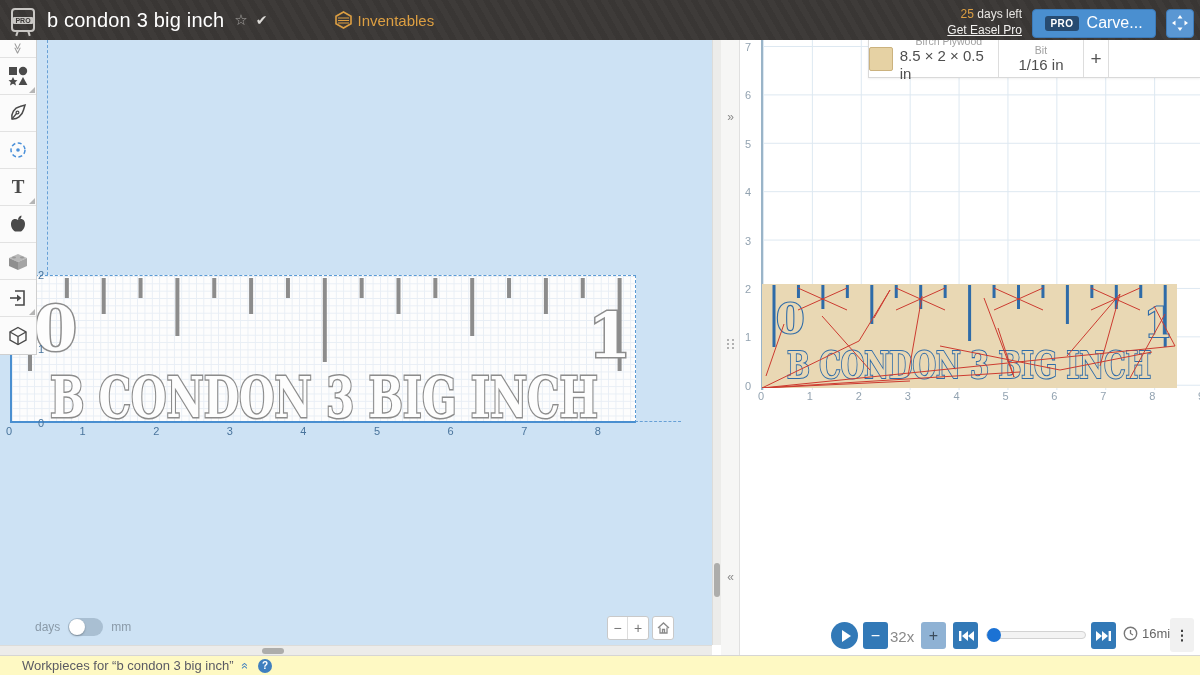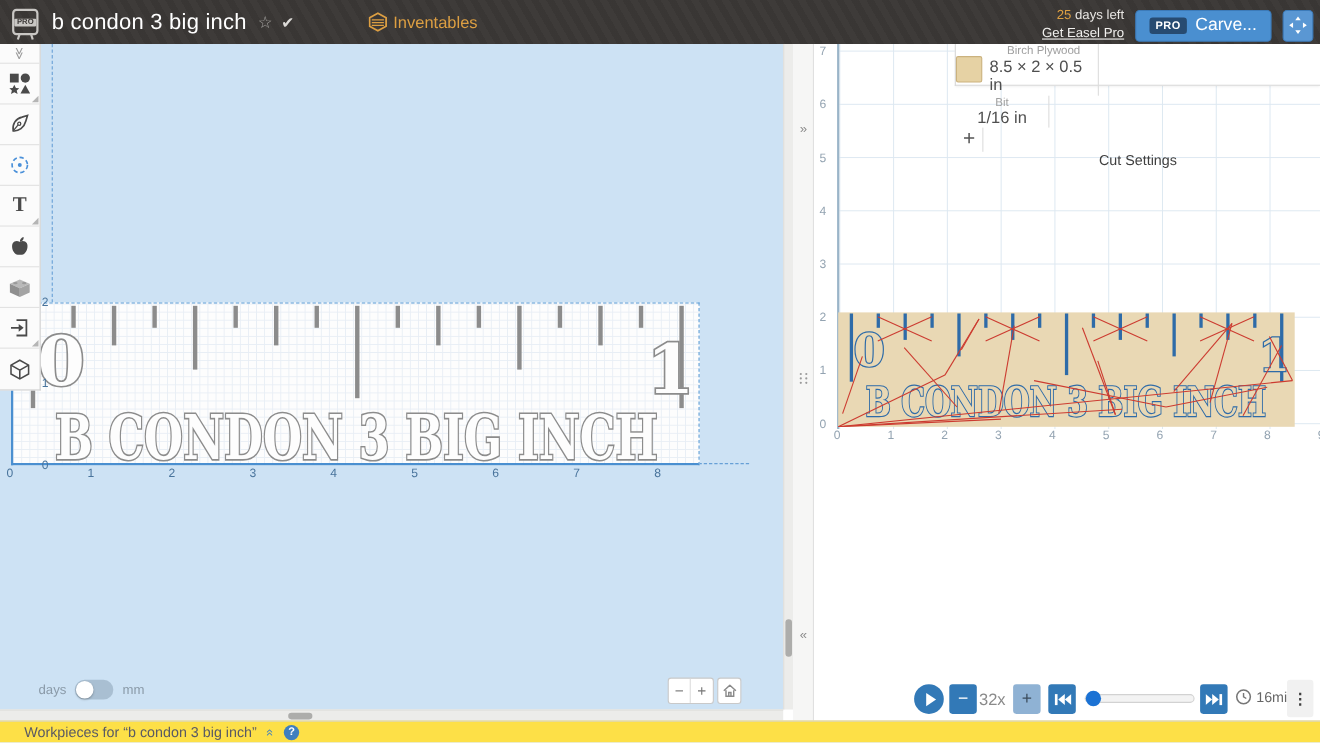--- a/index.html
+++ b/index.html
@@ -82,21 +82,21 @@
 
   
   .rpanel { position:absolute; left:740px; top:40px; width:460px; height:615px; background:#fff; overflow:hidden; }
   .sim-grid { position:absolute; left:21px; top:0; width:440px; height:350px;
     background-image:linear-gradient(to right, #dde8f1 1px, transparent 1px), linear-gradient(to bottom, #dde8f1 1px, transparent 1px);
     background-size:48.9px 48.4px; background-position:0px 6px;
     border-left:2px solid #9ab4c8; }
   .sim-label { position:absolute; font-size:11px; color:#93a3b1; }
   .material { position:absolute; left:22px; top:244px; width:415px; height:104px; background:#e9d8b4; }
   .mat-header { position:absolute; left:128px; top:0; width:332px; height:38px; background:#fff;
-    border-bottom:1px solid #d9d9d9; border-left:1px solid #d9d9d9; display:flex; box-shadow:0 1px 2px rgba(0,0,0,.06);flex-direction:column; }
+    border-bottom:1px solid #d9d9d9; border-left:1px solid #d9d9d9; display:flex; box-shadow:0 1px 2px rgba(0,0,0,.06); }
   .mh-sec { display:flex; align-items:center; justify-content:center; border-right:1px solid #ddd; cursor:pointer; }
   .mh-material { width:130px; gap:7px; }
   .mh-swatch { width:24px; height:24px; background:#e6d2a4; border:1px solid #cbb27e; border-radius:2px; }
   .mh-col { display:flex; flex-direction:column; align-items:center; line-height:1.15; }
   .mh-small { font-size:10.5px; color:#a0a0a0; }
   .mh-big { font-size:15px; color:#4f4f4f; }
   .mh-bit { width:85px; }
   .mh-plus { width:25px; font-size:19px; color:#555; }
   .mh-cut { flex:1; font-size:13px; color:#3f3f3f; border-right:none; }
 
@@ -113,21 +113,21 @@
   .pb-speed { position:absolute; left:150px; top:11px; font-size:15px; color:#8a8a8a; }
   .pb-slider { position:absolute; left:246px; top:14px; width:100px; height:8px; background:#f3f3f3;
     border:1px solid #d2d2d2; border-radius:4px; cursor:pointer; }
   .pb-knob { position:absolute; left:0px; top:-4px; width:14px; height:14px; border-radius:50%; background:#1b72d4; }
   .pb-clockwrap { position:absolute; left:383px; top:9px; display:flex; align-items:center; gap:4px; }
   .pb-time { font-size:13px; color:#666; }
   .pb-kebab { left:430px; top:1px; width:24px; height:34px; background:#f1f1f1; border-radius:3px;
     color:#3f3f3f; font-size:14px; font-weight:bold; letter-spacing:0; }
 
   
-  .bottombar { position:absolute; left:0; top:655px; width:1200px; height:20px; background:#fde047;
+  .bottombar { position:absolute; left:0; top:655px; width:1200px; height:20px; background:#fef9c3;
     border-top:1px solid #d6d6d4; display:flex; align-items:center; }
   .bb-label { margin-left:22px; font-size:13px; color:#5a5a64; }
   .bb-collapse { margin-left:8px; color:#3f7fbf; font-size:12px; display:inline-block; transform:rotate(-90deg); cursor:pointer; }
   .bb-help { margin-left:10px; width:14px; height:14px; border-radius:50%; background:#3f7fbf; color:#fff;
     font-size:10px; font-weight:bold; display:flex; align-items:center; justify-content:center; cursor:pointer; }
 
   svg text { font-family:"DejaVu Serif", serif; font-weight:bold; }
 </style>
 </head>
 <body>
@@ -389,21 +389,20 @@
           <span class="mh-big">8.5 × 2 × 0.5 in</span>
         </div>
       </div>
       <div class="mh-sec mh-bit">
         <div class="mh-col">
           <span class="mh-small">Bit</span>
           <span class="mh-big">1/16 in</span>
         </div>
       </div>
       <div class="mh-sec mh-plus">+</div>
-      <div class="mh-sec mh-cut">Cut Settings</div>
     </div>
     <div class="playback">
       <div class="pb pb-play">
           <i></i>
         </div>
       <div class="pb pb-sq pb-minus">−</div>
       <span class="pb-speed">32x</span>
       <div class="pb pb-sq pb-plus">+</div>
       <div class="pb pb-sq pb-back">
         <svg width="16" height="12" viewBox="0 0 16 12">

